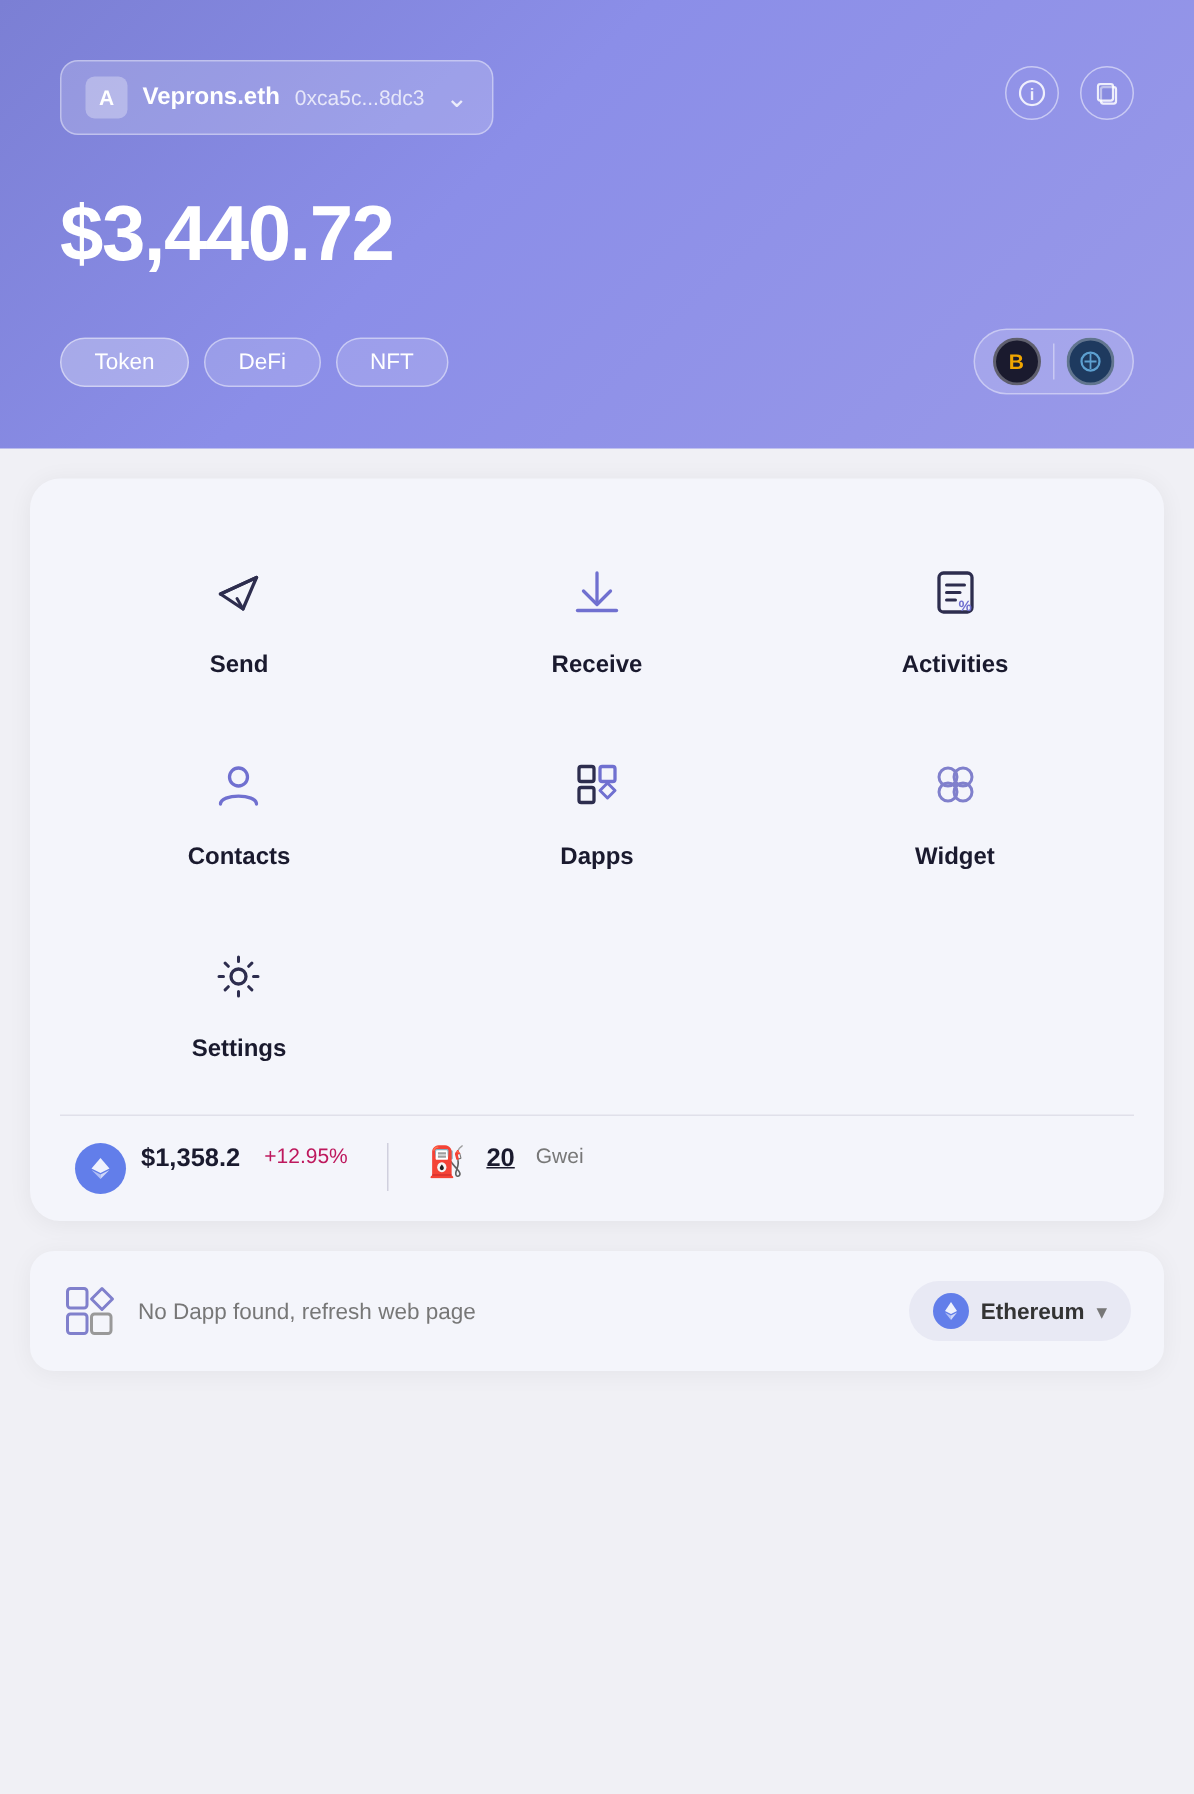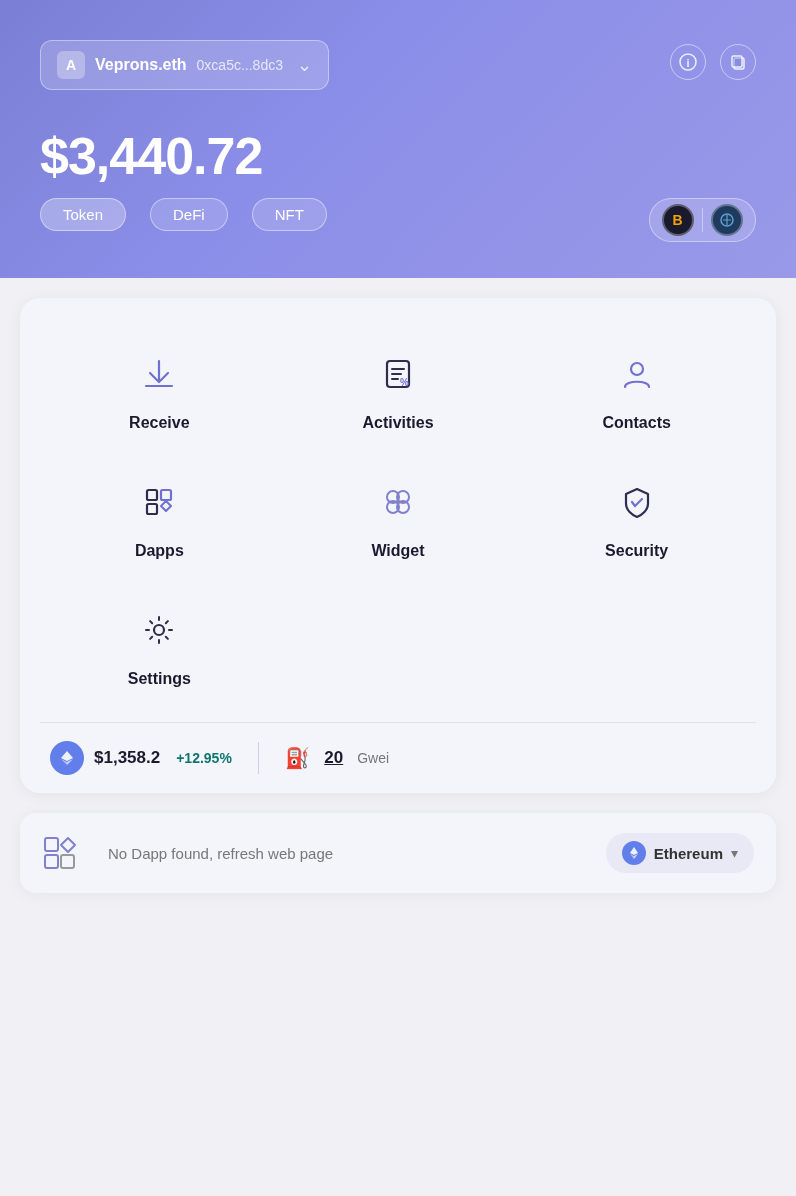--- a/index.html
+++ b/index.html
@@ -79,27 +79,27 @@
       color: rgba(255,255,255,0.85);
       font-size: 16px;
       cursor: pointer;
     }
 
     .balance {
       color: white;
       font-size: 52px;
       font-weight: 700;
       letter-spacing: -1px;
-      margin-bottom: 12px;
+      margin-bottom: 33px;
     }
 
     .tab-row {
       display: flex;
-      align-items: flex-start;
-      gap: 24px;
+      align-items: center;
+      gap: 10px;
     }
 
     .tab-btn {
       background: rgba(255,255,255,0.15);
       border: 1.5px solid rgba(255,255,255,0.45);
       border-radius: 20px;
       color: white;
       font-size: 15px;
       font-weight: 500;
       padding: 7px 22px;
@@ -185,21 +185,21 @@
       font-size: 16px;
       font-weight: 600;
       color: #1a1a2e;
       text-align: center;
     }
 
     
     .price-bar {
       border-top: 1.5px solid #e0e0ea;
       display: flex;
-      align-items: center;
+      align-items: flex-start;
       padding: 18px 10px;
       gap: 10px;
     }
 
     .eth-avatar {
       width: 34px;
       height: 34px;
       border-radius: 50%;
       background: #627eea;
       display: flex;
@@ -208,22 +208,22 @@
     }
 
     .price-text {
       font-size: 17px;
       font-weight: 700;
       color: #1a1a2e;
     }
 
     .price-change {
       font-size: 14px;
-      font-weight: 700;
-      color: #0f766e;
+      font-weight: 400;
+      color: #be185d;
       margin-left: 6px;
     }
 
     .price-divider {
       width: 1.5px;
       height: 32px;
       background: #d0d0de;
       margin: 0 16px;
     }
 
@@ -241,21 +241,21 @@
     }
 
     
     .dapp-bar {
       background: #f4f5fb;
       border-radius: 16px;
       margin: 0 20px 30px 20px;
       padding: 20px 22px;
       display: flex;
       align-items: center;
-      gap: 30px;
+      gap: 14px;
       box-shadow: 0 2px 16px rgba(0,0,0,0.05);
     }
 
     .dapp-icon {
       width: 36px;
       height: 36px;
       flex-shrink: 0;
     }
 
     .dapp-text {
@@ -344,20 +344,31 @@
           <path d="M9 4 L9 14 M5 9 L13 9" stroke="#5da0d0" stroke-width="1.2"></path>
         </svg>
       </div>
     </div>
   </div>
 </div>
 
 <div class="main-card">
   <div class="grid-actions">
 
+    <div class="action-item">
+      <div class="action-icon">
+          <svg width="46" height="46" viewBox="0 0 46 46" fill="none">
+    <line x1="11" y1="24" x2="35" y2="13" stroke="#2d2d4e" stroke-width="2.2" stroke-linecap="round"></line>
+    <polygon points="11,24 35,13 26,34" stroke="#2d2d4e" stroke-width="2.2" fill="none" stroke-linejoin="round"></polygon>
+    <line x1="22" y1="27" x2="26" y2="34" stroke="#2d2d4e" stroke-width="2" stroke-linecap="round"></line>
+  </svg>
+        </div>
+
+      <div class="action-label">Send</div>
+    </div>
 
     <div class="action-item">
       <div class="action-icon">
         <svg width="46" height="46" viewBox="0 0 46 46" fill="none">
           <line x1="23" y1="10" x2="23" y2="30" stroke="#7070d0" stroke-width="2.2" stroke-linecap="round"></line>
           <polyline points="14,22 23,31 32,22" stroke="#7070d0" stroke-width="2.2" stroke-linecap="round" stroke-linejoin="round" fill="none"></polyline>
           <line x1="10" y1="35" x2="36" y2="35" stroke="#7070d0" stroke-width="2.2" stroke-linecap="round"></line>
         </svg>
       </div>
       <div class="action-label">Receive</div>
@@ -408,29 +419,20 @@
           <circle cx="18" cy="18" r="6" stroke="#8080cc" stroke-width="2" fill="none"></circle>
           <circle cx="28" cy="18" r="6" stroke="#8080cc" stroke-width="2" fill="none"></circle>
           <circle cx="18" cy="28" r="6" stroke="#8080cc" stroke-width="2" fill="none"></circle>
           <circle cx="28" cy="28" r="6" stroke="#8080cc" stroke-width="2" fill="none"></circle>
           <circle cx="23" cy="23" r="2" fill="#8080cc"></circle>
         </svg>
       </div>
       <div class="action-label">Widget</div>
     </div>
 
-    <div class="action-item">
-      <div class="action-icon">
-        <svg width="46" height="46" viewBox="0 0 46 46" fill="none">
-          <path d="M23 10 L34 15 L34 25 C34 31 28 36 23 38 C18 36 12 31 12 25 L12 15 Z" stroke="#2d2d4e" stroke-width="2.2" fill="none" stroke-linejoin="round"></path>
-          <polyline points="18,23 21,27 28,20" stroke="#7070d0" stroke-width="2.2" stroke-linecap="round" stroke-linejoin="round" fill="none"></polyline>
-        </svg>
-      </div>
-      <div class="action-label">Security</div>
-    </div>
 
     <div class="action-item">
       <div class="action-icon">
         <svg width="46" height="46" viewBox="0 0 46 46" fill="none">
           <circle cx="23" cy="23" r="5" stroke="#2d2d4e" stroke-width="2.2" fill="none"></circle>
           <path d="M23 10 L23 13 M23 33 L23 36 M10 23 L13 23 M33 23 L36 23 M14.1 14.1 L16.2 16.2 M29.8 29.8 L31.9 31.9 M31.9 14.1 L29.8 16.2 M16.2 29.8 L14.1 31.9" stroke="#2d2d4e" stroke-width="2" stroke-linecap="round"></path>
         </svg>
       </div>
       <div class="action-label">Settings</div>
     </div>

